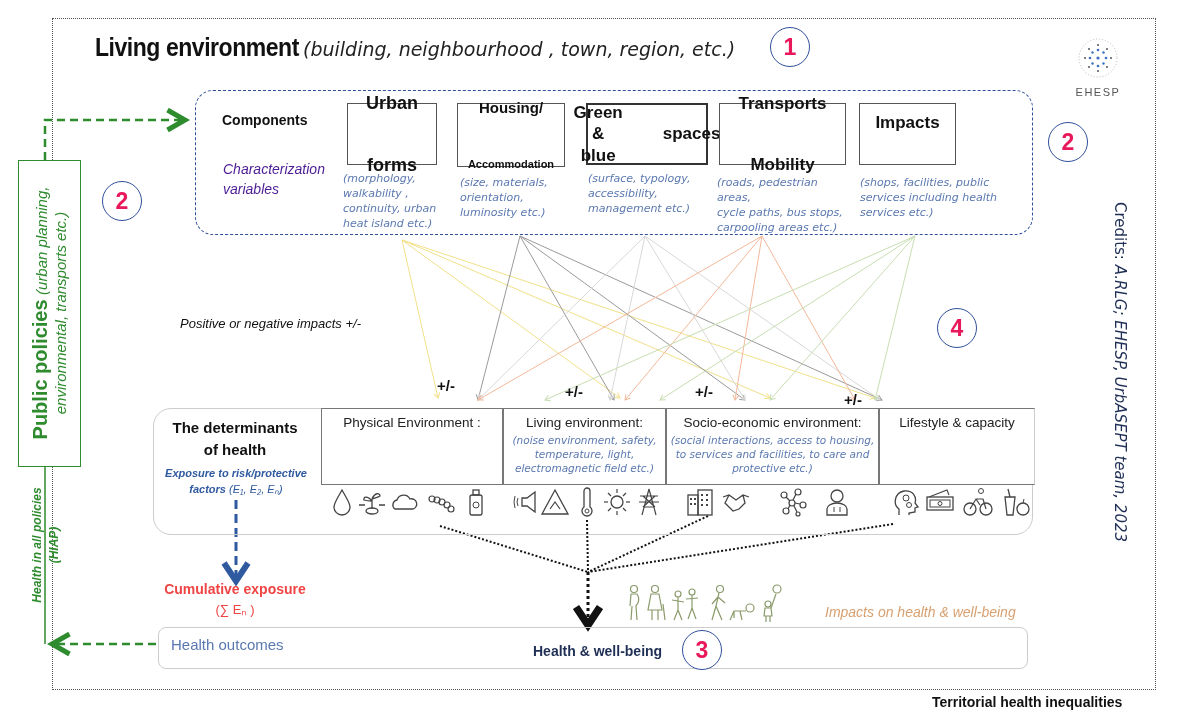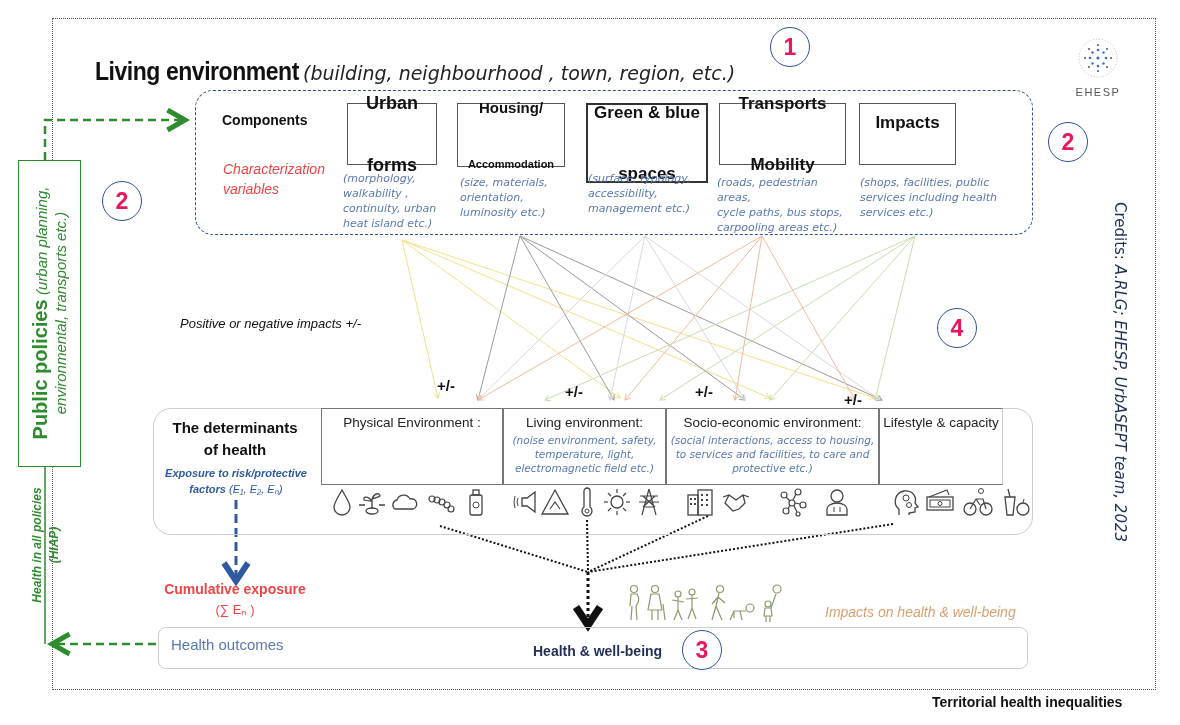--- a/index.html
+++ b/index.html
@@ -1,29 +1,29 @@
 <!DOCTYPE html>
 <html><head>
 <meta charset="utf-8">
 <style>
   html, body { margin:0; padding:0; background:#ffffff; }
   body { width:1180px; height:725px; position:relative; overflow:hidden; font-family:"Liberation Sans", sans-serif; color:#111; }
   .abs { position:absolute; }
   #outer-frame { left:52px; top:18px; width:1104px; height:672px; border:1px dotted #555; box-sizing:border-box; }
-  #title { left:95px; top:33px; white-space:nowrap;margin-top:24px; }
+  #title { left:95px; top:33px; white-space:nowrap; }
   #title .main { font-size:25px; font-weight:bold; letter-spacing:-0.5px; font-family:"Liberation Sans", sans-serif; transform:scaleX(0.92); display:inline-block; transform-origin:left; }
   #title .sub { font-size:19px; font-style:italic; color:#222; font-family:"DejaVu Sans", sans-serif; margin-left:-18px; }
   .badge { width:40px; height:40px; border:1.5px solid #2f4f9a; border-radius:50%; box-sizing:border-box; display:flex; align-items:center; justify-content:center; color:#e8185a; font-weight:bold; font-size:23px; background:#fff; }
   #logo { left:1068px; top:36px; width:60px; text-align:center; }
   #logo .name { font-size:11px; letter-spacing:1.5px; color:#555; margin-top:2px; }
   #components-box { left:195px; top:90px; width:838px; height:145px; border:1.5px dashed #2f4f9a; border-radius:18px; box-sizing:border-box; }
   .comp-title { border:1.5px solid #555; background:#fff; text-align:center; font-weight:bold; box-sizing:border-box; display:flex; align-items:center; justify-content:center; line-height:1.25; color:#111;gap:40px; }
   .comp-desc { text-align:left; font-style:italic; color:#5a78b0; font-size:11px; line-height:1.35; font-family:"DejaVu Sans", sans-serif; }
   #components-label { left:222px; top:112px; font-weight:bold; font-size:14px; }
-  #charvar-label { left:223px; top:160px; font-style:italic; color:#ef4444; font-size:14px; line-height:1.4; }
+  #charvar-label { left:223px; top:160px; font-style:italic; color:#4c1d95; font-size:14px; line-height:1.4; }
   #policies-box { left:18px; top:160px; width:63px; height:307px; border:1.5px solid #2e8b2e; box-sizing:border-box; background:#fff; }
   #policies-text { left:49px; top:313px; transform:translate(-50%,-50%) rotate(-90deg); white-space:nowrap; color:#2e8b2e; text-align:center; line-height:1.2; }
   #policies-text .big { font-size:20px; font-weight:bold; }
   #policies-text .small { font-size:15px; font-style:italic; }
   #hiap-text { left:46px; top:545px; transform:translate(-50%,-50%) rotate(-90deg); white-space:nowrap; color:#2e8b2e; font-size:12px; font-style:italic; font-weight:bold; text-align:center; line-height:1.4; }
   #credits { left:1120px; top:372px; transform:translate(-50%,-50%) rotate(90deg); white-space:nowrap; font-size:15px; color:#1f2f55; font-family:"DejaVu Sans", sans-serif; }
   #credits .it { font-style:italic; }
   #impacts-label { left:180px; top:316px; font-style:italic; font-size:13px; color:#111; }
   .pm { font-weight:bold; font-size:15px; color:#111; }
   #det-box { left:153px; top:408px; width:880px; height:127px; border:1.5px solid #ccc; border-radius:18px; box-sizing:border-box; }
@@ -165,21 +165,21 @@
 <div class="abs comp-title" style="left:457px;top:103px;width:108px;height:64px;flex-direction:column">
   <span style="font-size:15px">Housing/</span>
   <span style="font-size:11px">Accommodation</span>
 </div>
 <div class="abs comp-desc" style="left:460px;top:176px;width:104px">
   <div>(size, materials,</div>
   <div>orientation,</div>
   <div>luminosity etc.)</div>
 </div>
 
-<div class="abs comp-title" style="left:586px;top:103px;width:122px;height:80px;font-size:17px;border:2px solid #333;flex-direction:column">
+<div class="abs comp-title" style="left:586px;top:103px;width:122px;height:62px;font-size:17px;border:2px solid #333;">
   <span>Green &amp; blue</span>
   <span>spaces</span>
 </div>
 <div class="abs comp-desc" style="left:588px;top:172px;width:120px">
   <div>(surface, typology,</div>
   <div>accessibility,</div>
   <div>management etc.)</div>
 </div>
 
 <div class="abs comp-title" style="left:719px;top:103px;width:127px;height:62px;font-size:17px;flex-direction:column">
@@ -256,21 +256,21 @@
   </div>
 </div>
 <div class="abs det-cat" style="left:666px;width:213px">
   <div class="t">Socio-economic environment:</div>
   <div class="d">
     <div>(social interactions, access to housing,</div>
     <div>to services and facilities, to care and</div>
     <div>protective etc.)</div>
   </div>
 </div>
-<div class="abs det-cat" style="left:879px;width:124px;border-right-color:#ccc">
+<div class="abs det-cat" style="left:879px;width:156px;border-right-color:#ccc">
   <div class="t">Lifestyle &amp; capacity</div>
 </div>
 
 <svg class="icon" style="left:327px" viewBox="0 0 30 30">
     <path d="M15,3 C10,12 7,16 7,20 a8,8 0 0 0 16,0 C23,16 20,12 15,3z" fill="none" stroke="#444" stroke-width="1.3"></path>
   </svg>
 <svg class="icon" style="left:357px" viewBox="0 0 30 30">
     <path d="M15,22 L15,12 M15,14 C10,8 6,10 7,13 C10,14 13,14 15,14 M15,12 C18,5 23,6 23,9 C20,11 17,11 15,12" fill="none" stroke="#444" stroke-width="1.3"></path>
     <ellipse cx="15" cy="24" rx="6" ry="3" fill="none" stroke="#444" stroke-width="1.3"></ellipse>
     <path d="M2,18 L8,18 M22,18 L28,18" stroke="#444" stroke-width="1.3"></path>

